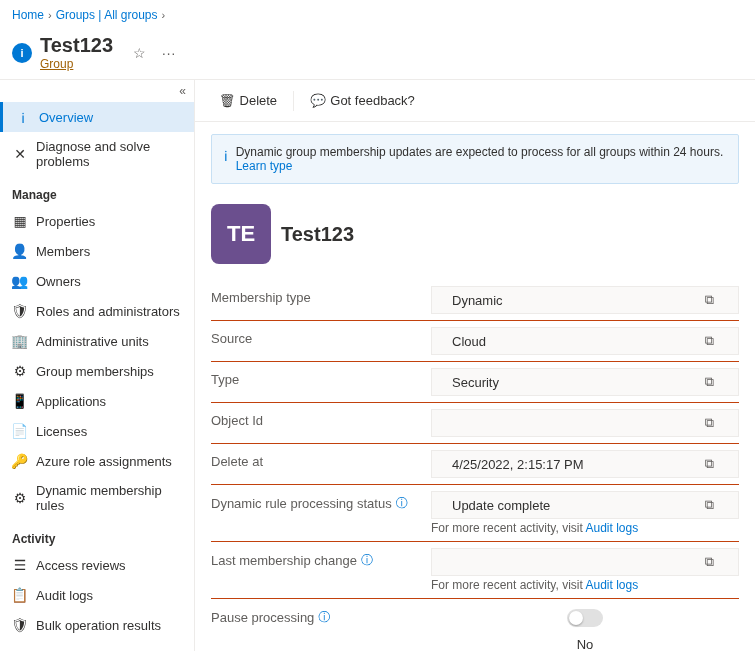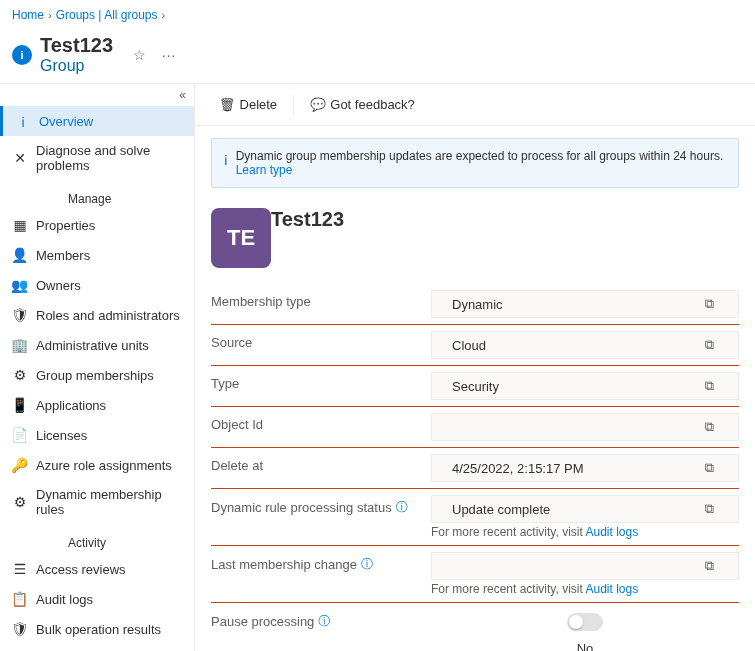--- a/index.html
+++ b/index.html
@@ -11,54 +11,54 @@
     .breadcrumb { display: flex; align-items: center; gap: 4px; padding: 8px 12px; font-size: 12px; color: #0078d4; }
     .breadcrumb span { color: #605e5c; }
     .breadcrumb a { color: #0078d4; text-decoration: none; }
     .breadcrumb-sep { color: #605e5c; font-size: 11px; }
 
     
     .page-header { display: flex; align-items: center; gap: 8px; padding: 4px 12px 8px; }
     .header-icon { width: 20px; height: 20px; background: #0078d4; border-radius: 50%; display: flex; align-items: center; justify-content: center; color: white; font-size: 11px; font-weight: bold; flex-shrink: 0; }
     .header-title-group { display: flex; flex-direction: column; }
     .header-title { font-size: 20px; font-weight: 600; color: #323130; }
-    .header-subtitle { font-size: 16px; color: #0369a1; }
+    .header-subtitle { font-size: 12px; color: #a16207; text-decoration: underline; }
     .header-actions { display: flex; gap: 8px; margin-left: 8px; }
     .icon-btn { background: none; border: none; cursor: pointer; color: #605e5c; font-size: 14px; padding: 2px 4px; }
 
     
     .main-layout { display: flex; flex: 1; overflow: hidden; border-top: 1px solid #edebe9; }
 
     
     .sidebar { width: 195px; flex-shrink: 0; overflow-y: auto; background: #fff; border-right: 1px solid #edebe9; }
     .sidebar-collapse { display: flex; justify-content: flex-end; padding: 4px 8px; }
     .collapse-btn { background: none; border: none; cursor: pointer; color: #605e5c; font-size: 12px; }
 
     .nav-item { display: flex; align-items: center; gap: 8px; padding: 7px 12px; cursor: pointer; color: #323130; text-decoration: none; font-size: 13px; }
     .nav-item.active { background: #deecf9; color: #0078d4; border-left: 3px solid #0078d4; }
     .nav-item.active .nav-icon { color: #0078d4; }
     .nav-icon { width: 16px; height: 16px; display: flex; align-items: center; justify-content: center; font-size: 14px; flex-shrink: 0; }
 
-    .nav-section-label { padding: 12px 28px 4px; font-size: 12px; font-weight: 400; color: #323130; margin-left: 40px; }
+    .nav-section-label { padding: 12px 12px 4px; font-size: 12px; font-weight: 700; color: #323130; }
 
     
     .content { flex: 1; overflow-y: auto; padding: 0; }
 
     
     .content-toolbar { display: flex; align-items: center; gap: 4px; padding: 8px 16px; border-bottom: 1px solid #edebe9; }
     .toolbar-btn { display: flex; align-items: center; gap: 4px; background: none; border: none; cursor: pointer; color: #323130; font-size: 13px; padding: 5px 8px; }
     .toolbar-sep { width: 1px; height: 20px; background: #edebe9; margin: 0 4px; }
 
     
     .info-banner { display: flex; align-items: flex-start; gap: 8px; background: #eff6fc; border: 1px solid #c7e0f4; margin: 12px 16px; padding: 10px 12px; font-size: 12px; color: #323130; border-radius: 2px; }
     .info-banner-icon { color: #0078d4; font-size: 14px; flex-shrink: 0; margin-top: 1px; }
     .info-banner a { color: #0078d4; text-decoration: none; }
 
     
-    .group-header { display: flex; gap: 0; padding: 8px 16px 16px; }
+    .group-header { display: flex; align-items: center; gap: 10px; padding: 8px 16px 16px; }
     .group-avatar { width: 60px; height: 60px; background: #6b4f8e; border-radius: 8px; display: flex; align-items: center; justify-content: center; color: white; font-size: 22px; font-weight: 600; flex-shrink: 0; }
     .group-name { font-size: 20px; font-weight: 600; color: #323130; }
 
     
     .properties-table { padding: 0 16px; }
     .prop-row { display: flex; align-items: flex-start; padding: 6px 0; border-bottom: 1px solid #c2410c; min-height: 36px; }
     .prop-label { width: 220px; flex-shrink: 0; font-size: 13px; color: #605e5c; display: flex; align-items: center; gap: 4px; padding-top: 4px; }
     .prop-value-wrap { flex: 1; }
     .prop-value-box { display: flex; align-items: center; border: 1px solid #edebe9; background: #faf9f8; padding: 4px 20px; min-height: 28px; font-size: 13px; color: #323130; }
     .prop-copy-btn { margin-left: auto; background: none; border: none; cursor: pointer; color: #605e5c; font-size: 13px; padding: 0 4px; flex-shrink: 0; }

